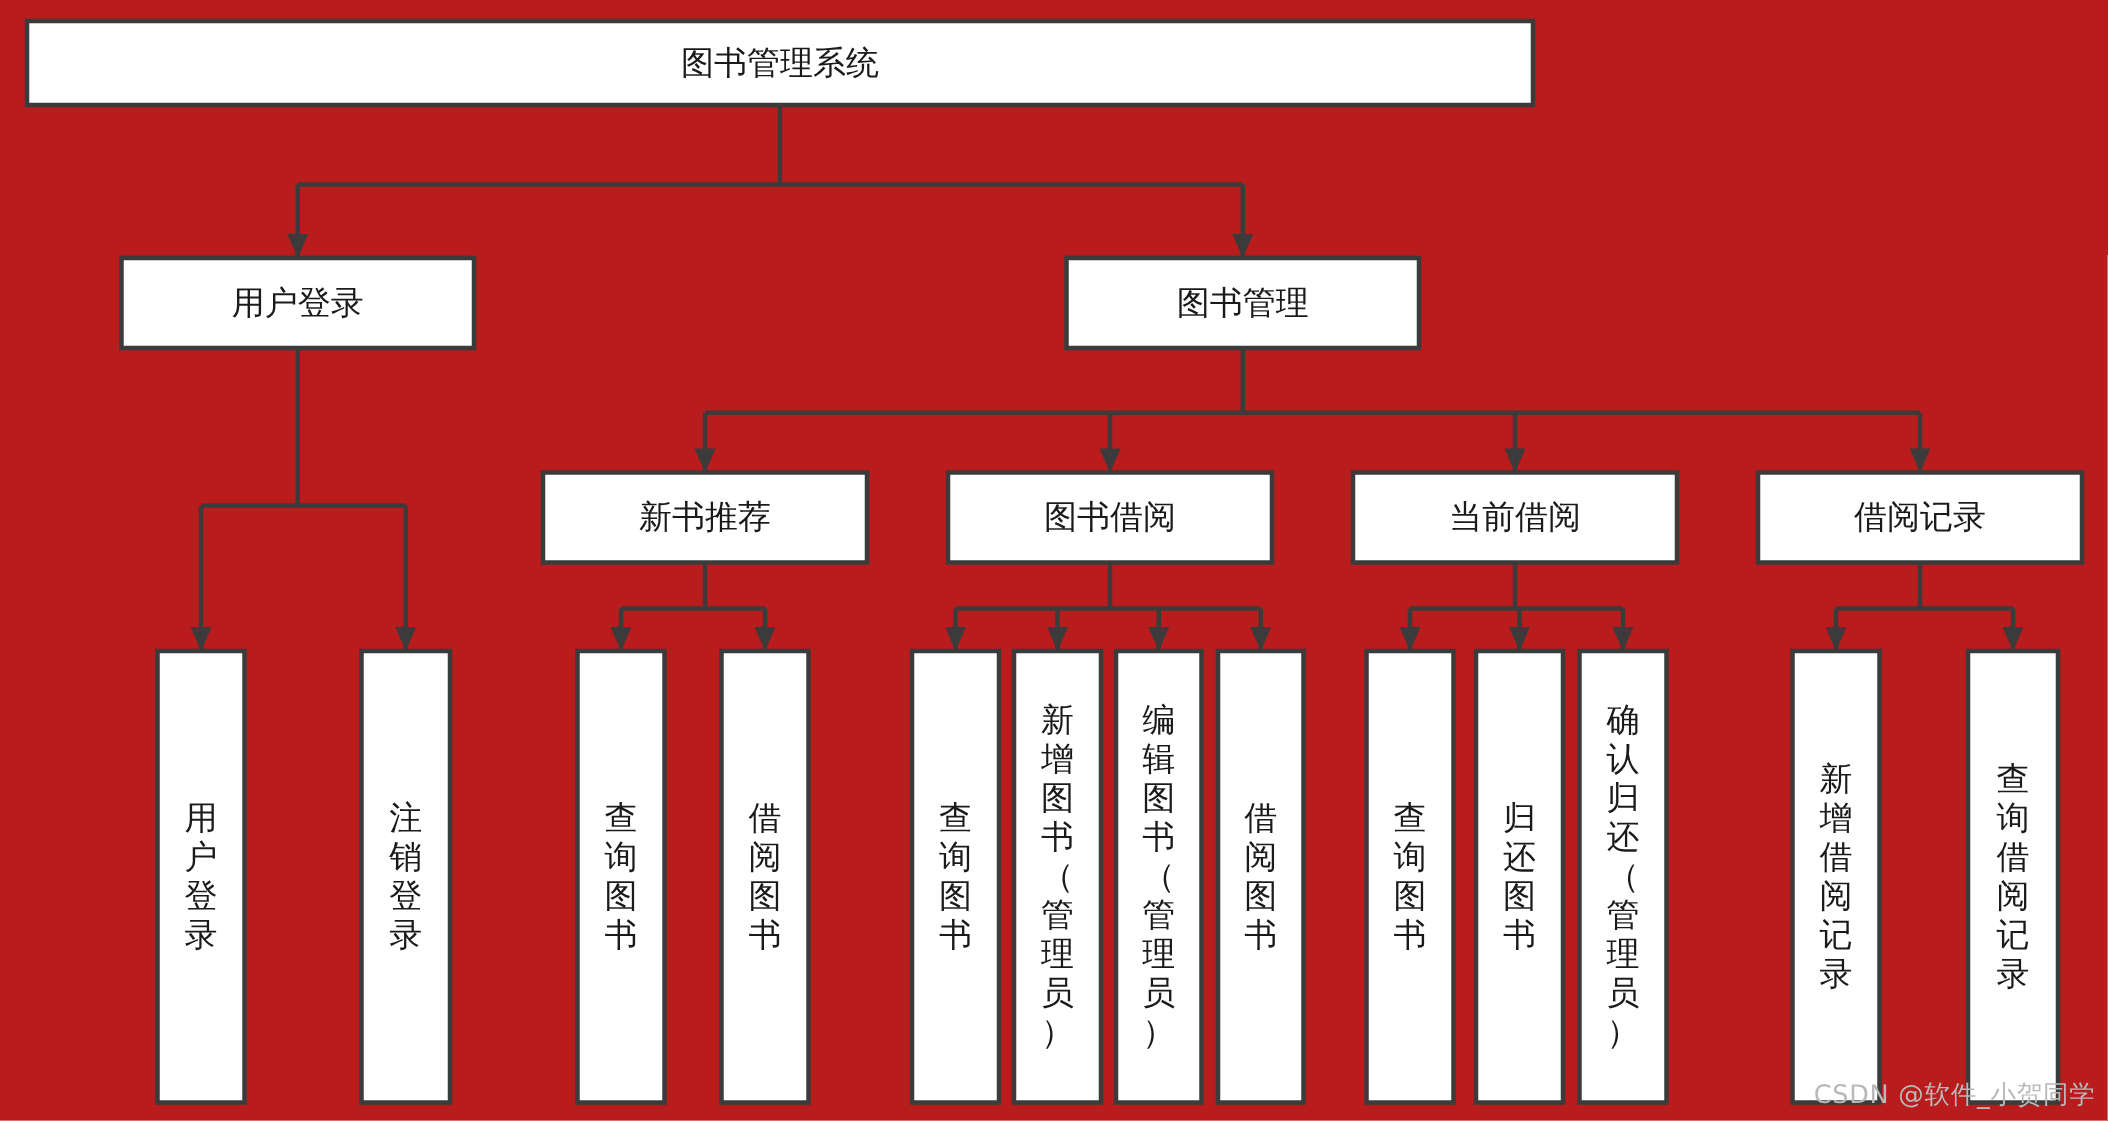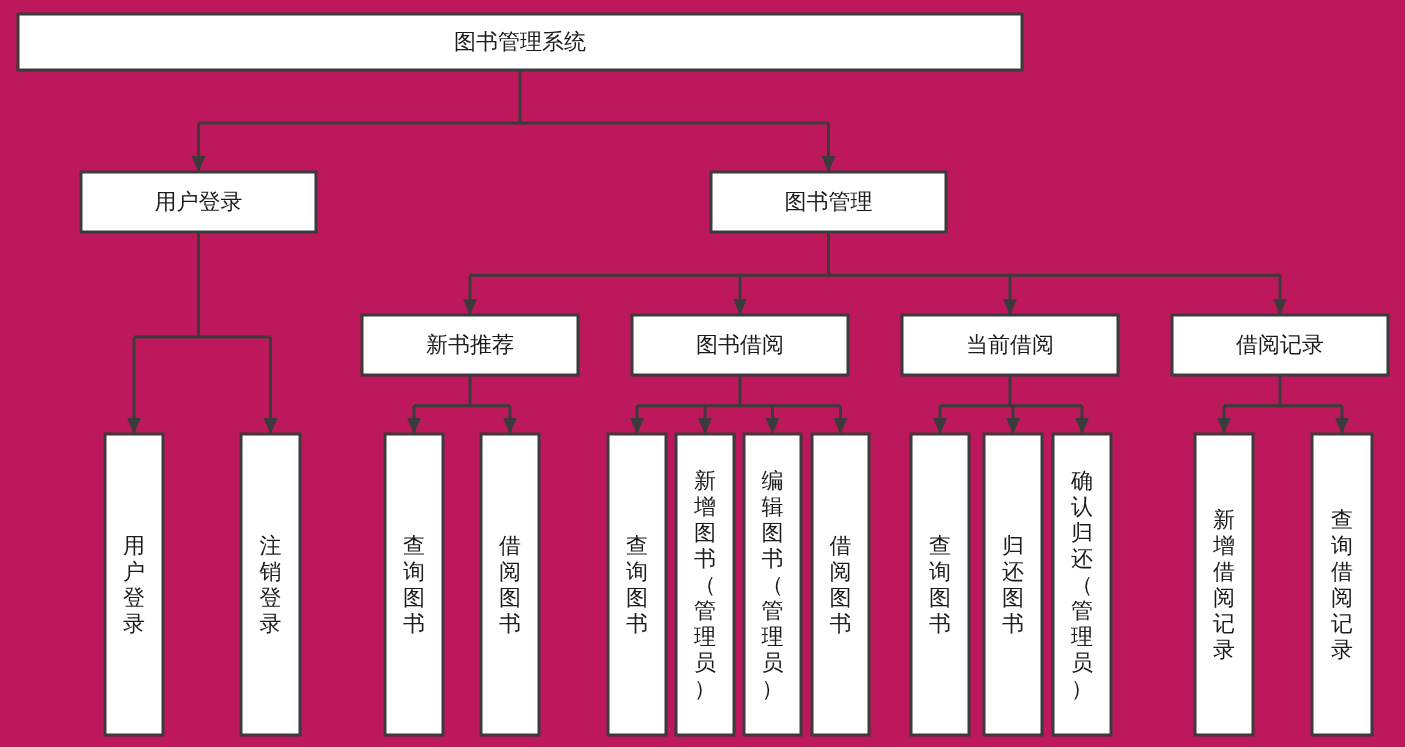--- a/index.html
+++ b/index.html
@@ -1,21 +1,21 @@
 <!DOCTYPE html>
 <html><head>
 <meta charset="utf-8">
 <style>
   html,body{margin:0;padding:0;background:#ffffff;}
   body{
     width:1405px;height:747px;
     font-family:"DejaVu Sans","Liberation Sans",sans-serif;
     overflow:hidden;
   }
-  #diagram-root{position:relative;width:1405px;height:747px;background:#be185d;}
+  #diagram-root{position:relative;width:1405px;height:747px;background:#b91c1c;}
   svg#tree{position:absolute;left:0;top:0;width:1405px;height:747px;}
   .node-box{fill:#ffffff;stroke:#3b3b3b;stroke-width:3;}
   .edge{stroke:#3b3b3b;stroke-width:3;fill:none;}
   .arrow-head{fill:#3b3b3b;stroke:none;}
   .node-label{
     fill:#1a1a1a;
     font-family:"DejaVu Sans","Liberation Sans",sans-serif;
     font-size:22px;
     text-anchor:middle;
     dominant-baseline:middle;
@@ -186,13 +186,14 @@
         <g>
           <rect x="1195" y="434" width="58" height="301" class="node-box"></rect>
           <text x="1224" class="leaf-label"><tspan x="1224" y="526.5">新</tspan><tspan x="1224" y="552.5">增</tspan><tspan x="1224" y="578.5">借</tspan><tspan x="1224" y="604.5">阅</tspan><tspan x="1224" y="630.5">记</tspan><tspan x="1224" y="656.5">录</tspan></text>
         </g>
         <g>
           <rect x="1312" y="434" width="60" height="301" class="node-box"></rect>
           <text x="1342" class="leaf-label"><tspan x="1342" y="526.5">查</tspan><tspan x="1342" y="552.5">询</tspan><tspan x="1342" y="578.5">借</tspan><tspan x="1342" y="604.5">阅</tspan><tspan x="1342" y="630.5">记</tspan><tspan x="1342" y="656.5">录</tspan></text>
         </g>
       </g>
   </svg>
+  <div class="watermark">CSDN @软件_小贺同学</div>
 </div>
 
 </body></html>

